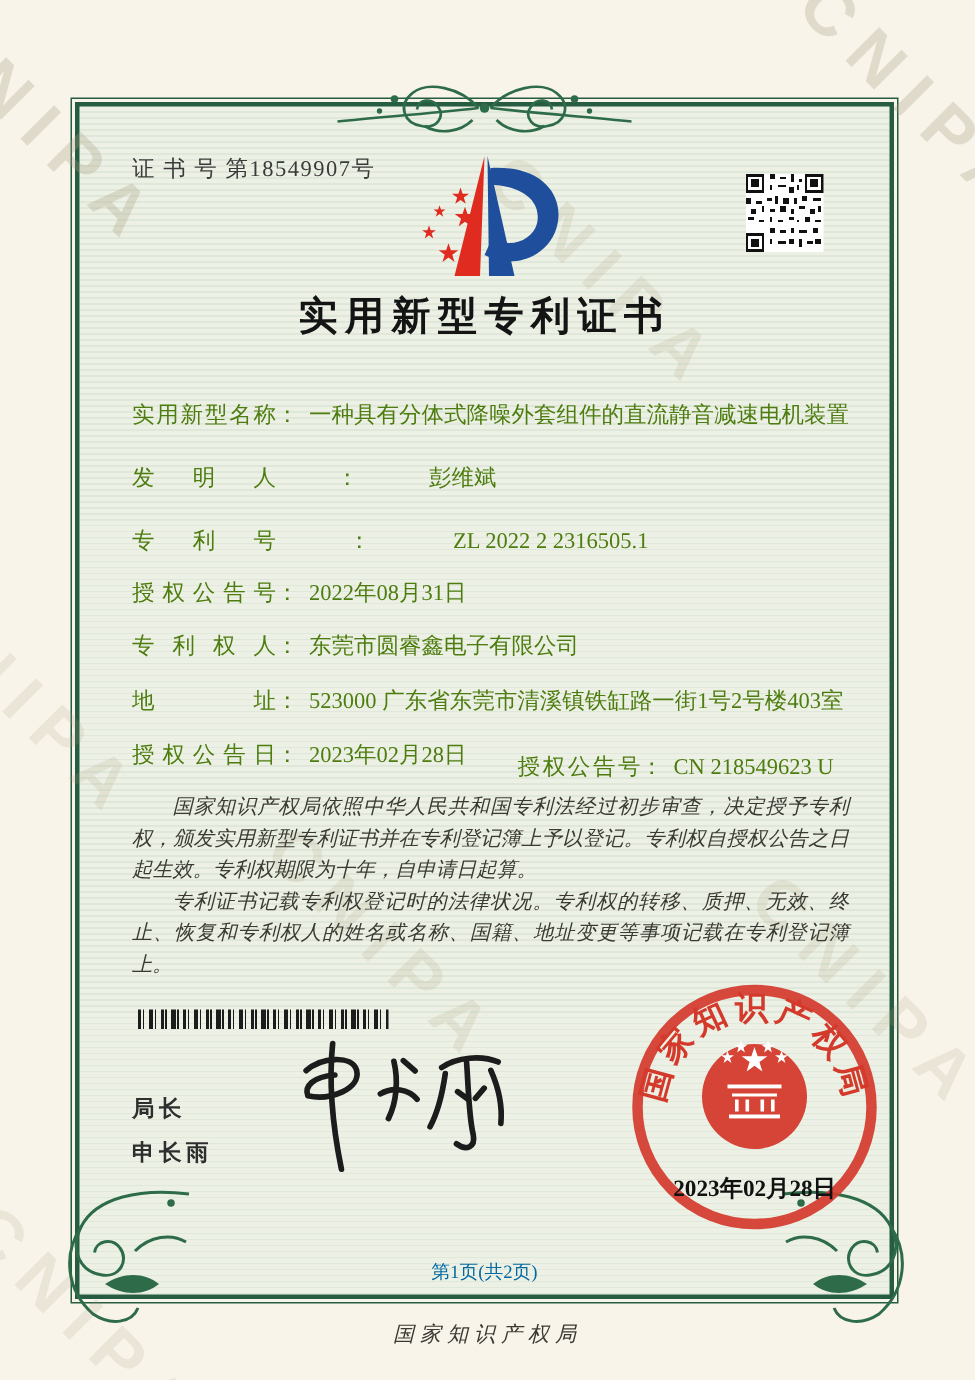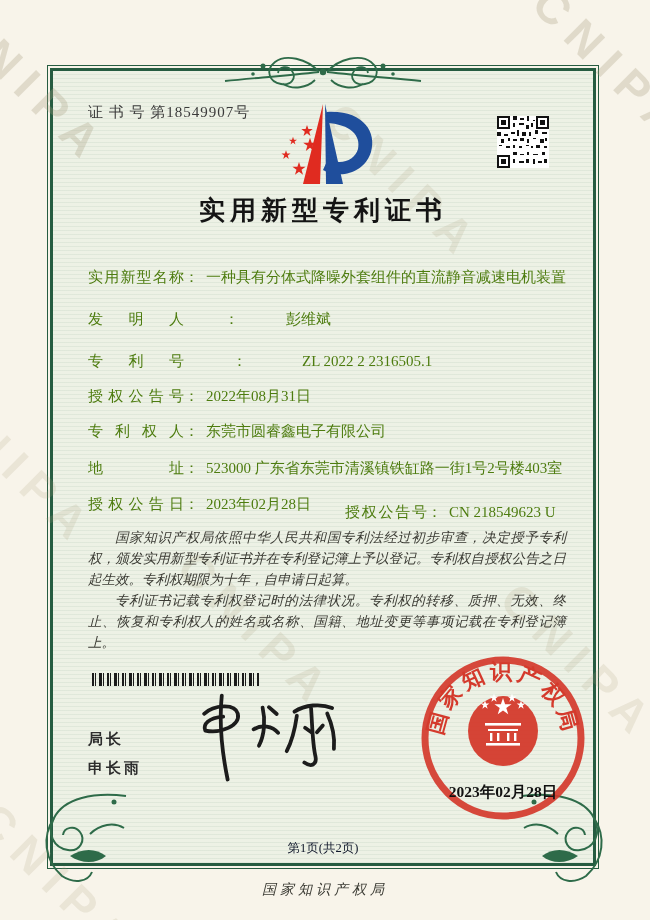--- a/index.html
+++ b/index.html
@@ -32,21 +32,21 @@
   .row .col{flex:none;}
   .row .val{margin-left:7px;max-width:372px;}
   .row2{left:345px;}
   .row2 .lbl{width:82px;}
   .para{left:88px;width:478px;font-size:13.5px;line-height:21px;text-indent:2em;
         text-align:justify;font-style:italic;color:#3a3a33;}
   .barcode{left:92px;top:673px;width:167px;height:13px;
     background:repeating-linear-gradient(90deg,#1c1c1c 0 2px,transparent 2px 3px,#1c1c1c 3px 4px,transparent 4px 7px,#1c1c1c 7px 10px,transparent 10px 11px,#1c1c1c 11px 12px,transparent 12px 15px);}
   .signer{font-family:"Liberation Sans","DejaVu Sans",sans-serif;font-weight:bold;
           font-size:15px;letter-spacing:3px;color:#2e2e2e;}
-  .page-info{left:50px;top:840px;width:546px;text-align:center;font-size:12.5px;color:#0f172a;}
+  .page-info{left:50px;top:840px;width:546px;text-align:center;font-size:12.5px;color:#0369a1;}
   .bottom-note{left:0;top:881px;width:650px;text-align:center;font-size:14px;font-style:italic;
                letter-spacing:4px;color:#3a3a33;}
   svg{display:block;}
 </style>
 </head>
 <body>
 
 <div class="page">
 
   <div class="frame"></div>

